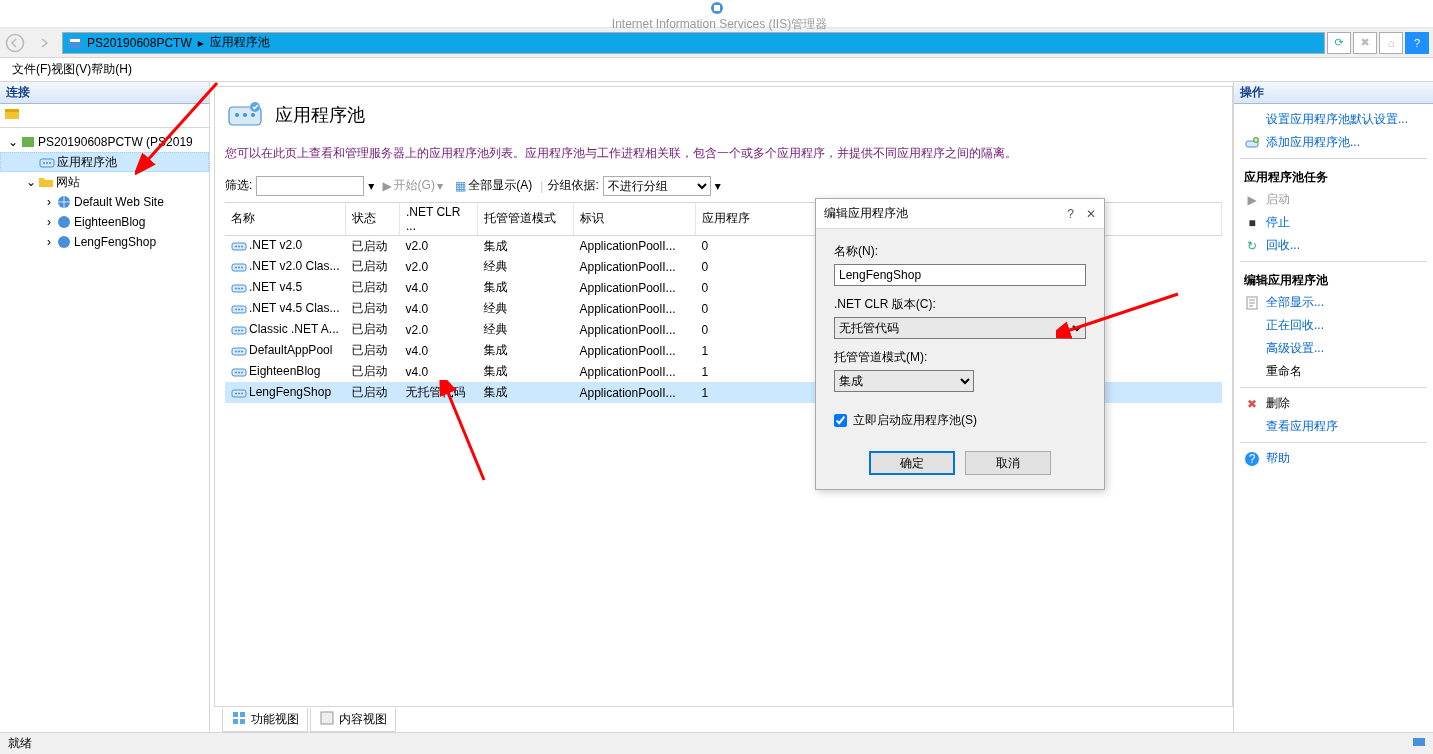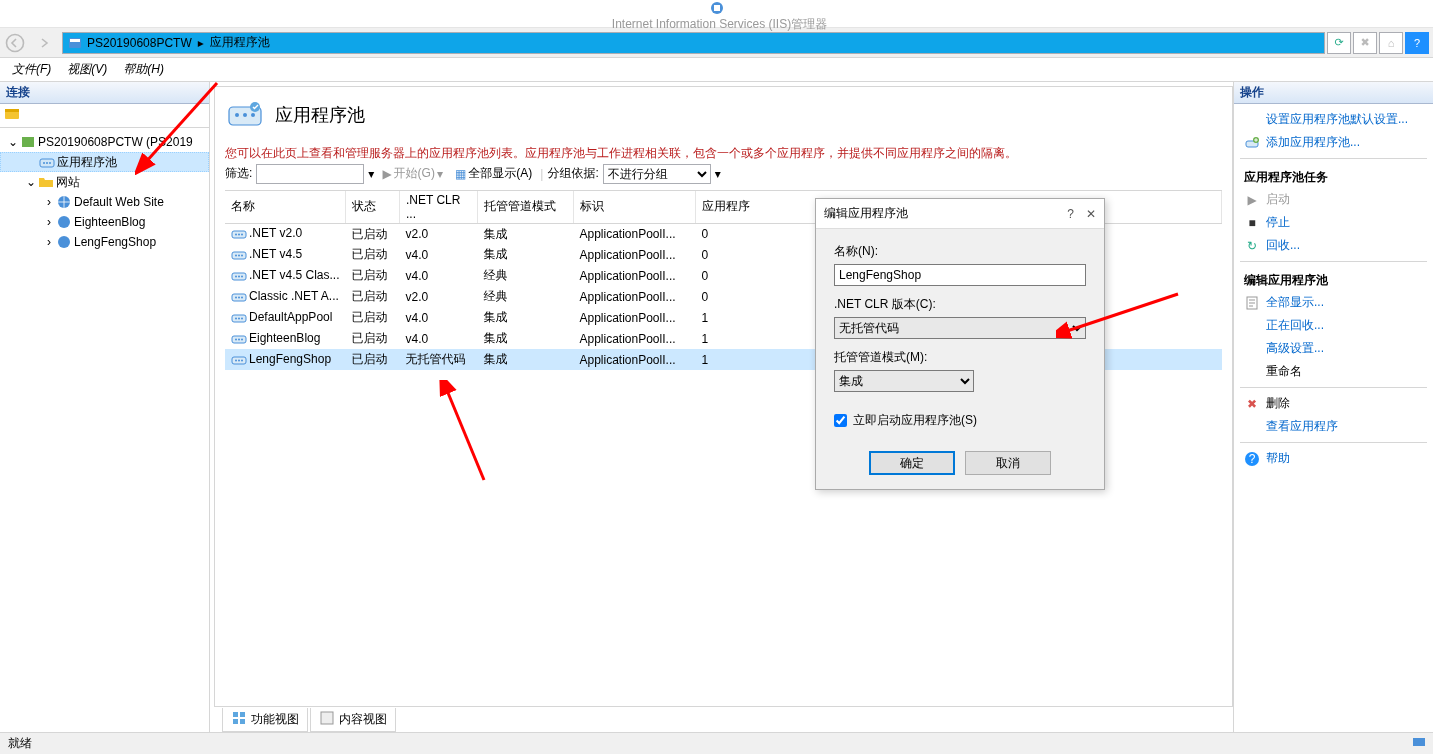--- a/index.html
+++ b/index.html
@@ -11,39 +11,39 @@
 .titlebar-buttons div { width: 46px; height: 28px; display: flex; align-items: center; justify-content: center; color: #999; }
 
 .nav-row { height: 30px; border-bottom: 1px solid #d6d6d6; display: flex; align-items: center; background: #f0f0f0; }
 .nav-arrow { width: 30px; height: 30px; display: flex; align-items: center; justify-content: center; color: #999; }
 .nav-arrow svg { stroke: currentColor; }
 .breadcrumb { flex: 1; height: 22px; margin: 0 2px; background: #0ea5e9; border: 1px solid #abadb3; display: flex; align-items: center; padding-left: 4px; }
 .breadcrumb-icon { width: 16px; height: 16px; margin-right: 4px; }
 .nav-right-icons { display: flex; gap: 2px; margin-right: 4px; }
 .nav-right-icons span { width: 24px; height: 22px; display: flex; align-items: center; justify-content: center; background: #fff; border: 1px solid #abadb3; font-size: 11px; }
 
-.menubar { height: 24px; display: flex; align-items: center; padding-left: 12px; gap: 16px; border-bottom: 1px solid #d6d6d6; font-style: italic; }
+.menubar { height: 24px; display: flex; align-items: center; padding-left: 12px; gap: 0; border-bottom: 1px solid #d6d6d6; }
 
 .workspace { display: flex; height: calc(754px - 28px - 30px - 24px - 22px); }
 
 .sidebar { width: 210px; border-right: 1px solid #d6d6d6; background: #fff; display: flex; flex-direction: column; }
 .panel-header { height: 22px; background: linear-gradient(#f4f7fc, #d8e6f7); border-bottom: 1px solid #a9b8d0; display: flex; align-items: center; padding-left: 6px; font-weight: bold; color: #15428b; }
 .sidebar-toolbar { height: 24px; display: flex; align-items: center; padding-left: 4px; gap: 4px; border-bottom: 1px solid #d6d6d6; }
 .tree { flex: 1; overflow: auto; padding-top: 4px; }
 .tree-node { display: flex; align-items: center; height: 20px; padding-left: 6px; white-space: nowrap; }
 .tree-node.selected { background: #cce8ff; border: 1px dotted #99d1ff; }
 .tree-toggle { width: 14px; display: inline-block; text-align: center; cursor: default; }
 .tree-icon { width: 16px; height: 16px; display: inline-flex; align-items: center; justify-content: center; margin-right: 2px; }
 
 .main { flex: 1; display: flex; flex-direction: column; background: #fff; position: relative; }
 .main-content { flex: 1; padding: 8px 10px 0 10px; display: flex; flex-direction: column; border: 1px solid #d6d6d6; margin: 4px 0 0 4px; border-bottom: none; }
 .main-title-row { display: flex; align-items: center; gap: 10px; margin-bottom: 10px; }
 .main-title-row h1 { font-size: 18px; font-weight: normal; }
 .big-icon { width: 40px; height: 40px; }
-.description { color: #b91c1c; margin-bottom: 0; line-height: 1.4; }
+.description { color: #701a75; margin-bottom: 12px; line-height: 1.4; }
 .toolbar { display: flex; align-items: center; gap: 4px; height: 24px; }
 .tb-label {}
 .tb-select { width: 108px; height: 20px; border: 1px solid #abadb3; background: #fff; }
 .tb-btn { display: flex; align-items: center; gap: 2px; padding: 0 4px; height: 22px; }
 .tb-btn.disabled { color: #999; }
 
 .grid { flex: 1; border-top: 1px solid #d6d6d6; margin-top: 4px; overflow: hidden; }
 .grid table { width: 100%; border-collapse: collapse; }
 .grid th { text-align: left; font-weight: normal; background: #fff; border-right: 1px solid #e5e5e5; border-bottom: 1px solid #d6d6d6; padding: 2px 6px; height: 20px; }
 .grid td { padding: 1px 6px; height: 21px; white-space: nowrap; overflow: hidden; text-overflow: ellipsis; }
@@ -262,20 +262,35 @@
                     <svg class="icn" viewBox="0 0 16 16">
                       <rect x="1" y="5" width="14" height="7" rx="2" fill="#d9eaf7" stroke="#4a90d9"></rect>
                       <circle cx="5" cy="8.5" r="1" fill="#4a90d9"></circle>
                       <circle cx="8" cy="8.5" r="1" fill="#4a90d9"></circle>
                       <circle cx="11" cy="8.5" r="1" fill="#4a90d9"></circle>
                     </svg>
                   </span>.NET v2.0</td>
     <td>已启动</td>
                 <td>v2.0</td>
                 <td>集成</td>
+                <td>ApplicationPoolI...</td>
+                <td>0</td>
+              </tr>
+              <tr>
+    <td><span class="row-icon">
+                    <svg class="icn" viewBox="0 0 16 16">
+                      <rect x="1" y="5" width="14" height="7" rx="2" fill="#d9eaf7" stroke="#4a90d9"></rect>
+                      <circle cx="5" cy="8.5" r="1" fill="#4a90d9"></circle>
+                      <circle cx="8" cy="8.5" r="1" fill="#4a90d9"></circle>
+                      <circle cx="11" cy="8.5" r="1" fill="#4a90d9"></circle>
+                    </svg>
+                  </span>.NET v2.0 Clas...</td>
+    <td>已启动</td>
+                <td>v2.0</td>
+                <td>经典</td>
                 <td>ApplicationPoolI...</td>
                 <td>0</td>
               </tr>
               <tr>
     <td><span class="row-icon">
                     <svg class="icn" viewBox="0 0 16 16">
                       <rect x="1" y="5" width="14" height="7" rx="2" fill="#d9eaf7" stroke="#4a90d9"></rect>
                       <circle cx="5" cy="8.5" r="1" fill="#4a90d9"></circle>
                       <circle cx="8" cy="8.5" r="1" fill="#4a90d9"></circle>
                       <circle cx="11" cy="8.5" r="1" fill="#4a90d9"></circle>

